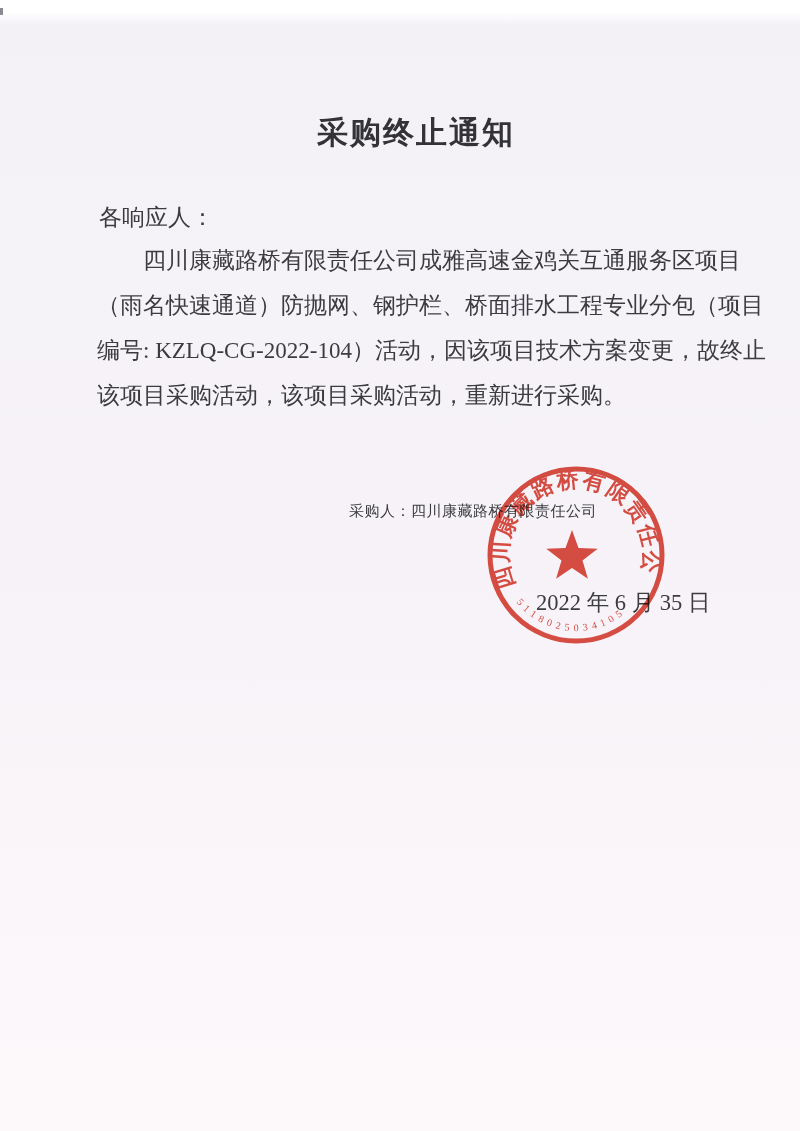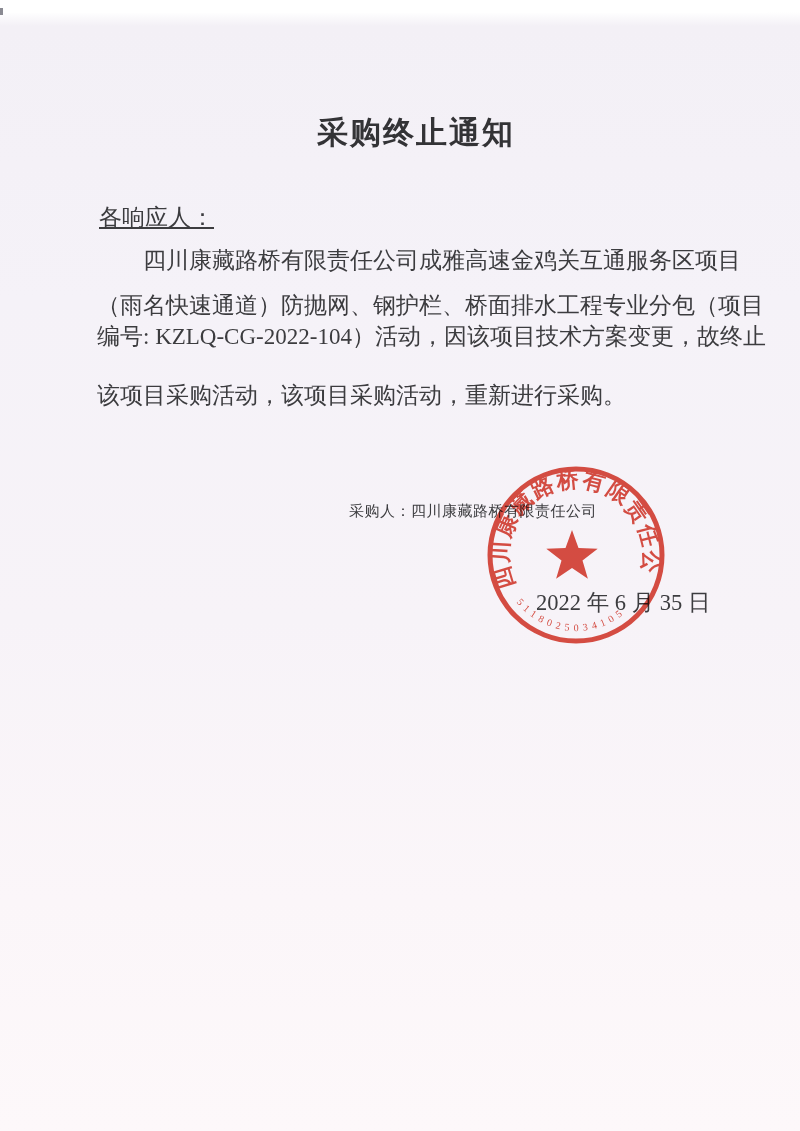--- a/index.html
+++ b/index.html
@@ -42,38 +42,37 @@
     font-size: 31px;
     font-weight: bold;
     letter-spacing: 2px;
     color: #333336;
   }
   .salutation {
     position: absolute;
     left: 99px; top: 202px;
     font-size: 23px;
     color: #3c3c3f;
-    text-decoration: underline;
   }
   .bodyline {
     position: absolute;
     left: 97px;
     width: 614px;
     font-size: 23px;
     color: #3c3c3f;
     text-align: justify;
     text-align-last: justify;
     white-space: nowrap;
     box-sizing: border-box;
   }
   .bodyline.indent { padding-left: 46px; }
   .bodyline.lastline { text-align-last: left; }
   .line-1 { top: 245px; }
   .line-2 { top: 290px; }
-  .line-3 { top: 321px; }
+  .line-3 { top: 335px; }
   .line-4 { top: 380px; }
   .signature {
     position: absolute;
     left: 349px; top: 502px;
     font-size: 15px;
     letter-spacing: 0.5px;
     color: #3c3c3f;
   }
   .dateline {
     position: absolute;

